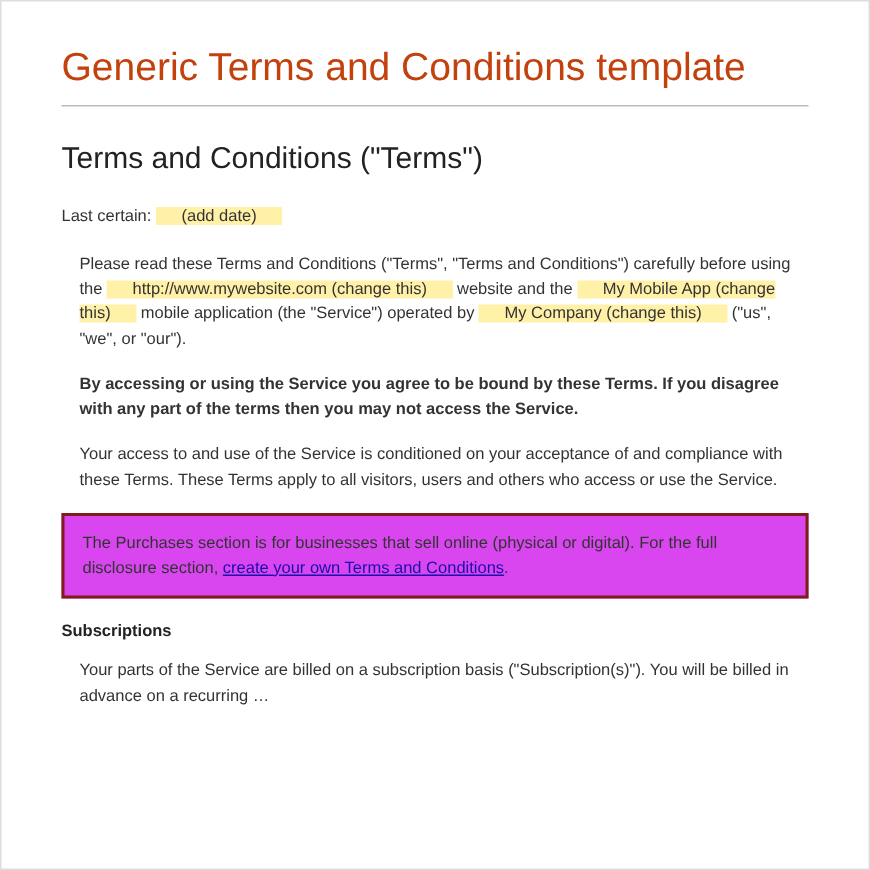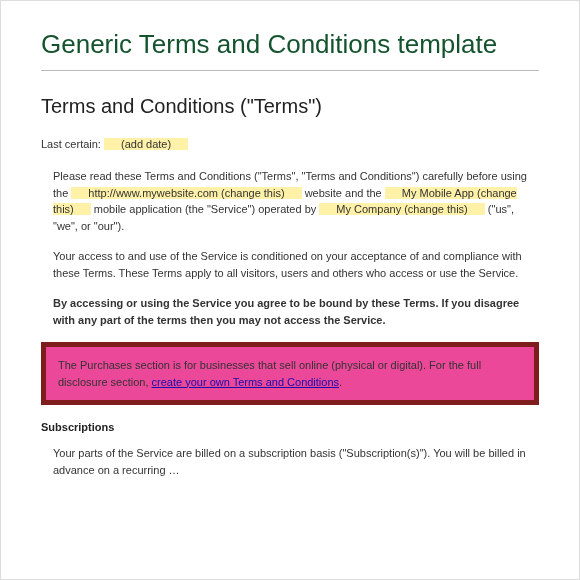--- a/index.html
+++ b/index.html
@@ -11,21 +11,21 @@
     height: 580px;
     box-sizing: border-box;
     border: 1px solid #ddd;
   }
   .page {
     padding: 28px 40px 20px 40px;
   }
   .main-title {
     font-size: 26px;
     font-weight: normal;
-    color: #14532d;
+    color: #c2410c;
     margin: 0 0 10px 0;
   }
   .rule {
     border: none;
     border-top: 1px solid #bbb;
     margin: 0 0 24px 0;
   }
   .sub-title {
     font-size: 20px;
     font-weight: normal;
@@ -50,22 +50,22 @@
     font-size: 11px;
     font-weight: bold;
     color: #222;
     margin: 0 0 12px 0;
   }
   .highlight {
     background: #fff1a8;
     padding: 0 17px;
   }
   .note-box {
-    background: #ec4899;
-    border: 5px solid #7f1d1d;
+    background: #d946ef;
+    border: 2px solid #7f1d1d;
     padding: 10px 12px;
     font-size: 11px;
     color: #333;
     line-height: 1.5;
     margin: 6px 0 16px 0;
   }
   .link {
     color: #1a0dab;
     text-decoration: underline;
     cursor: pointer;
@@ -82,23 +82,23 @@
   <h2 class="sub-title">Terms and Conditions ("Terms")</h2>
 
   <p class="meta">
     <span>Last certain: </span><span class="highlight">(add date)</span>
   </p>
 
   <p class="body-text">
     <span>Please read these Terms and Conditions ("Terms", "Terms and Conditions") carefully before using the </span><span class="highlight">http://www.mywebsite.com (change this)</span><span> website and the </span><span class="highlight">My Mobile App (change this)</span><span> mobile application (the "Service") operated by </span><span class="highlight">My Company (change this)</span><span> ("us", "we", or "our").</span>
   </p>
 
+  <p class="body-text bold">By accessing or using the Service you agree to be bound by these Terms. If you disagree with any part of the terms then you may not access the Service.</p>
+
   <p class="body-text">Your access to and use of the Service is conditioned on your acceptance of and compliance with these Terms. These Terms apply to all visitors, users and others who access or use the Service.</p>
-
-  <p class="body-text bold">By accessing or using the Service you agree to be bound by these Terms. If you disagree with any part of the terms then you may not access the Service.</p>
 
 
 
   <div class="note-box">
     <span>The Purchases section is for businesses that sell online (physical or digital). For the full disclosure section, </span><span class="link">create your own Terms and Conditions</span><span>.</span>
   </div>
 
   <p class="section-head">Subscriptions</p>
 
   <p class="body-text">Your parts of the Service are billed on a subscription basis ("Subscription(s)"). You will be billed in advance on a recurring …</p>

